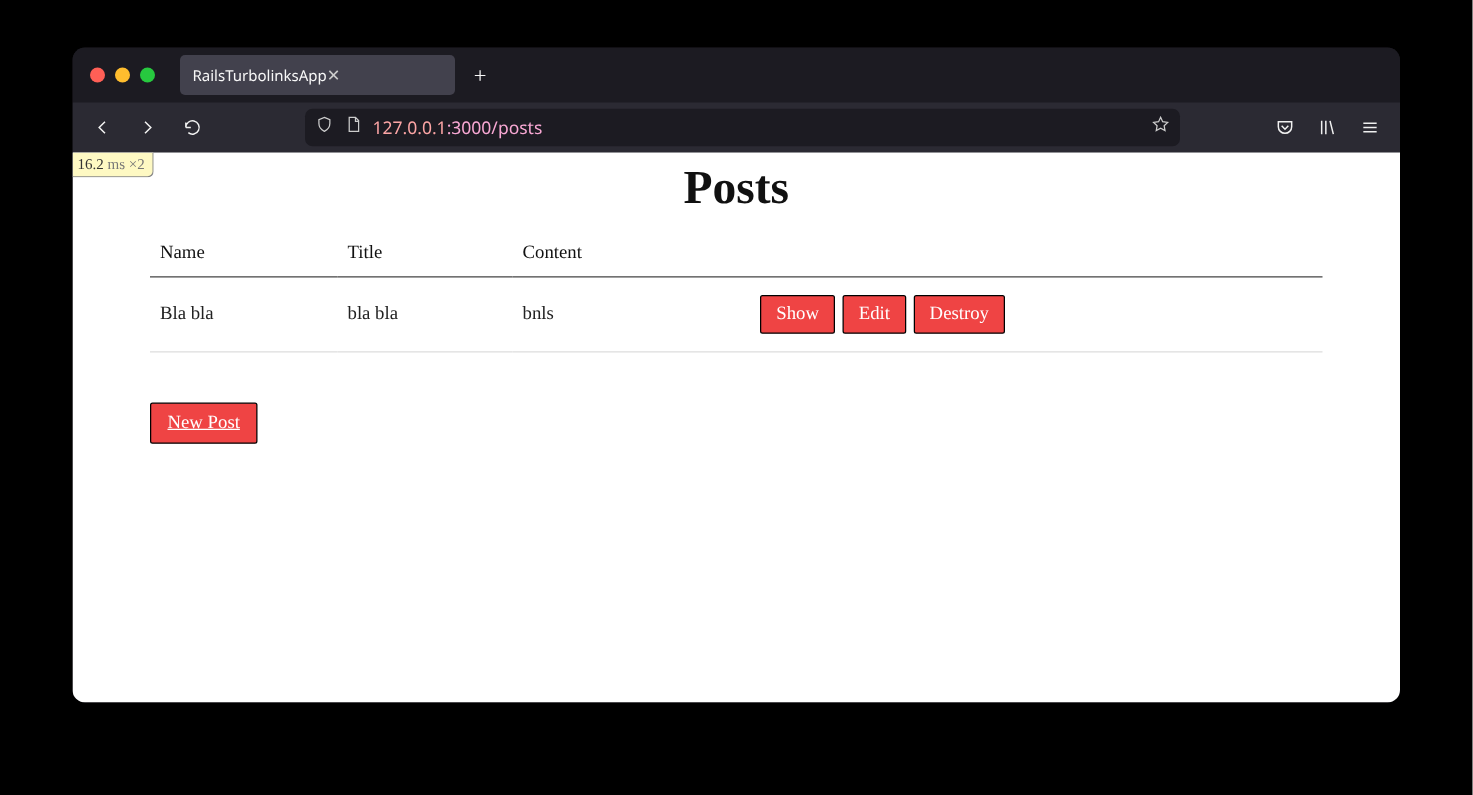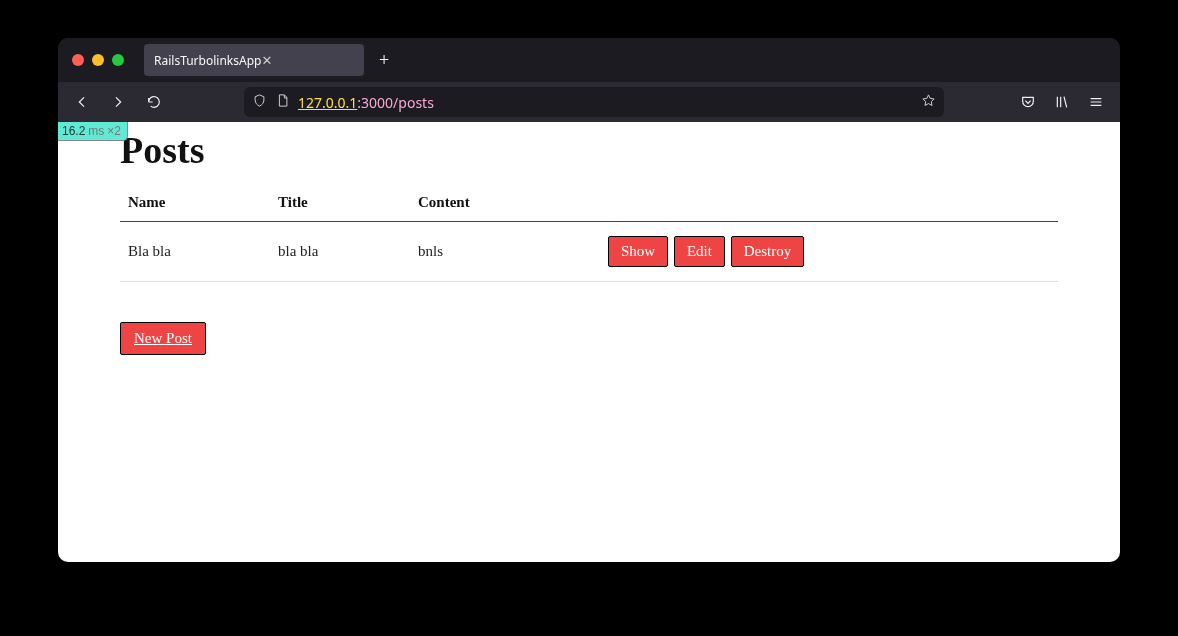--- a/index.html
+++ b/index.html
@@ -86,64 +86,65 @@
       padding: 0 8px;
       color: #ccc;
       font-size: 14px;
       font-family: -apple-system, system-ui, sans-serif;
       gap: 8px;
       max-width: 700px;
       margin-left: 70px;
     }
     .url-bar svg { width:15px; height:15px; stroke:#ccc; fill:none; stroke-width:1.6;}
     .url-text { flex:1; }
-    .url-text .host { color:#fde047;text-decoration:underline; }
+    .url-text .host { color:#fca5a5; }
     .url-text .path { color:#f9a8d4; }
     .right-icons { display:flex; gap:2px; margin-left:auto;}
     .content-area {
       background: #fff;
       height: calc(100% - 84px);
       position: relative;
       overflow: hidden;
     }
     .profiler-badge {
       position: absolute;
       top: 0; left: 0;
-      background: #5eead4;
+      background: #fef9c3;
       border: 1px solid #888;
       border-top: none;
       border-left: none;
-      font-family: Liberation Sans, sans-serif;
+      font-family: Liberation Serif, serif;
       font-size: 12px;
       padding: 2px 6px 2px 4px;
       color: #333;
       border-bottom-right-radius: 5px;
     }
     .profiler-badge .ms { color: #777; margin-left:3px;}
     .profiler-badge .mult { color: #777; margin-left:3px;}
     .page {
       padding: 6px 62px 0 62px;
     }
     h1.page-title {
       font-size: 38px;
       font-weight: 700;
       color: #111;
       font-family: Georgia, 'Times New Roman', serif;
       margin-bottom: 14px;
       margin-top: 0;
+      text-align: center;
     }
     table.posts {
       width: 100%;
       border-collapse: collapse;
       font-family: Georgia, 'Times New Roman', serif;
     }
     table.posts th {
       text-align: left;
       font-size: 15px;
-      font-weight: 700;
+      font-weight: 400;
       color: #111;
       padding: 8px 8px 10px 8px;
       border-bottom: 1px solid #444;
     }
     table.posts td {
       padding: 14px 8px;
       font-size: 15px;
       color: #222;
       border-bottom: 1px solid #ddd;
       vertical-align: middle;

